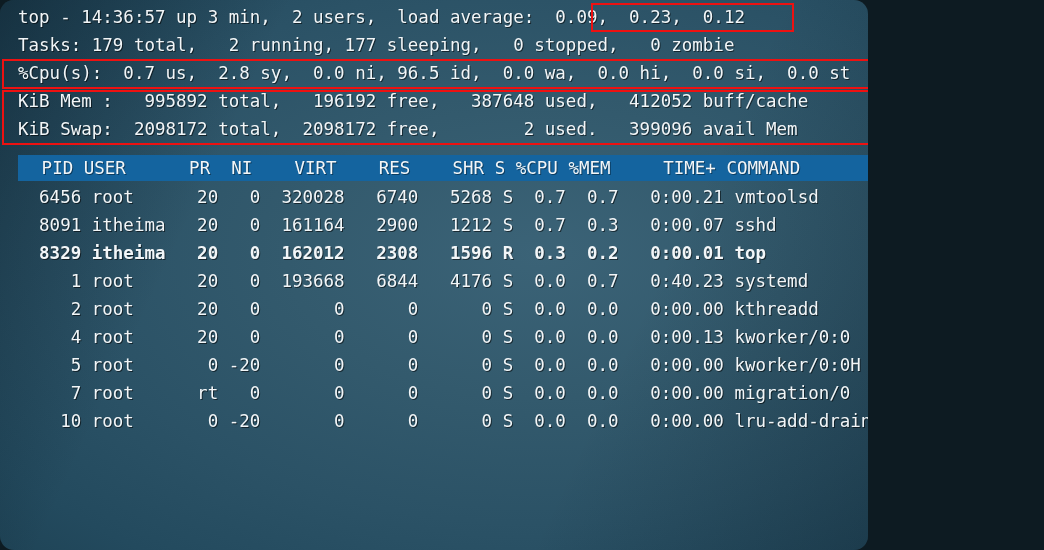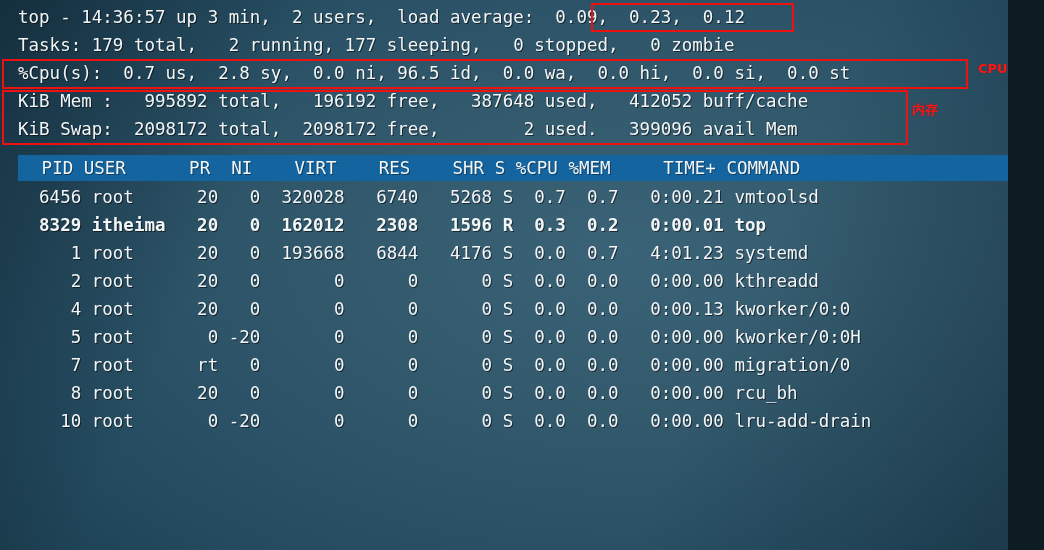--- a/index.html
+++ b/index.html
@@ -2,29 +2,30 @@
 <html><head>
 <meta charset="utf-8">
 <style>
   html, body {
     margin: 0;
     padding: 0;
     background: #0d1b22;
   }
   #screen {
     position: relative;
-    width: 1008px;
+    width: 868px;
     height: 550px;
     overflow: hidden;
     background:
       radial-gradient(ellipse 900px 520px at 62% 46%, #3b6377 0%, #335a6d 28%, #2b5266 52%, #234a5e 72%, #1d4153 88%, #18384a 100%);
     font-family: "DejaVu Sans Mono", "Liberation Mono", monospace;
     font-size: 17.5px;
     line-height: 28px;
     color: #f2f6f8;
+    border-radius: 14px;
     -webkit-font-smoothing: none;
   }
   #screen::after {
     content: "";
     position: absolute;
     inset: 0;
     pointer-events: none;
     background:
       linear-gradient(115deg, rgba(8,22,32,0.45) 0%, rgba(8,22,32,0.0) 26%, rgba(8,22,32,0.0) 70%, rgba(8,22,32,0.30) 100%);
   }
@@ -105,27 +106,27 @@
     <div class="line">KiB Mem :   995892 total,   196192 free,   387648 used,   412052 buff/cache</div>
     <div class="line">KiB Swap:  2098172 total,  2098172 free,        2 used.   399096 avail Mem</div>
 
     <div class="table-header">
       <div class="hdr-bg"></div>
       <div class="hdr-text">   PID USER      PR  NI    VIRT    RES    SHR S %CPU %MEM     TIME+ COMMAND</div>
     </div>
 
     <div class="rows">
       <div class="line">  6456 root      20   0  320028   6740   5268 S  0.7  0.7   0:00.21 vmtoolsd</div>
+      <div class="line">  8091 itheima   20   0  161164   2900   1212 S  0.7  0.3   0:00.07 sshd</div>
       <div class="line bold">  8329 itheima   20   0  162012   2308   1596 R  0.3  0.2   0:00.01 top</div>
-      <div class="line">     1 root      20   0  193668   6844   4176 S  0.0  0.7   4:01.23 systemd</div>
+      <div class="line">     1 root      20   0  193668   6844   4176 S  0.0  0.7   0:40.23 systemd</div>
       <div class="line">     2 root      20   0       0      0      0 S  0.0  0.0   0:00.00 kthreadd</div>
       <div class="line">     4 root      20   0       0      0      0 S  0.0  0.0   0:00.13 kworker/0:0</div>
       <div class="line">     5 root       0 -20       0      0      0 S  0.0  0.0   0:00.00 kworker/0:0H</div>
       <div class="line">     7 root      rt   0       0      0      0 S  0.0  0.0   0:00.00 migration/0</div>
-      <div class="line">     8 root      20   0       0      0      0 S  0.0  0.0   0:00.00 rcu_bh</div>
       <div class="line">    10 root       0 -20       0      0      0 S  0.0  0.0   0:00.00 lru-add-drain</div>
     </div>
 
   </div>
 
   <div class="anno anno-box" style="left:591px; top:3px; width:203px; height:29px;"></div>
 
 
   <div class="anno anno-box" style="left:2px; top:59px; width:966px; height:30px;"></div>
 

